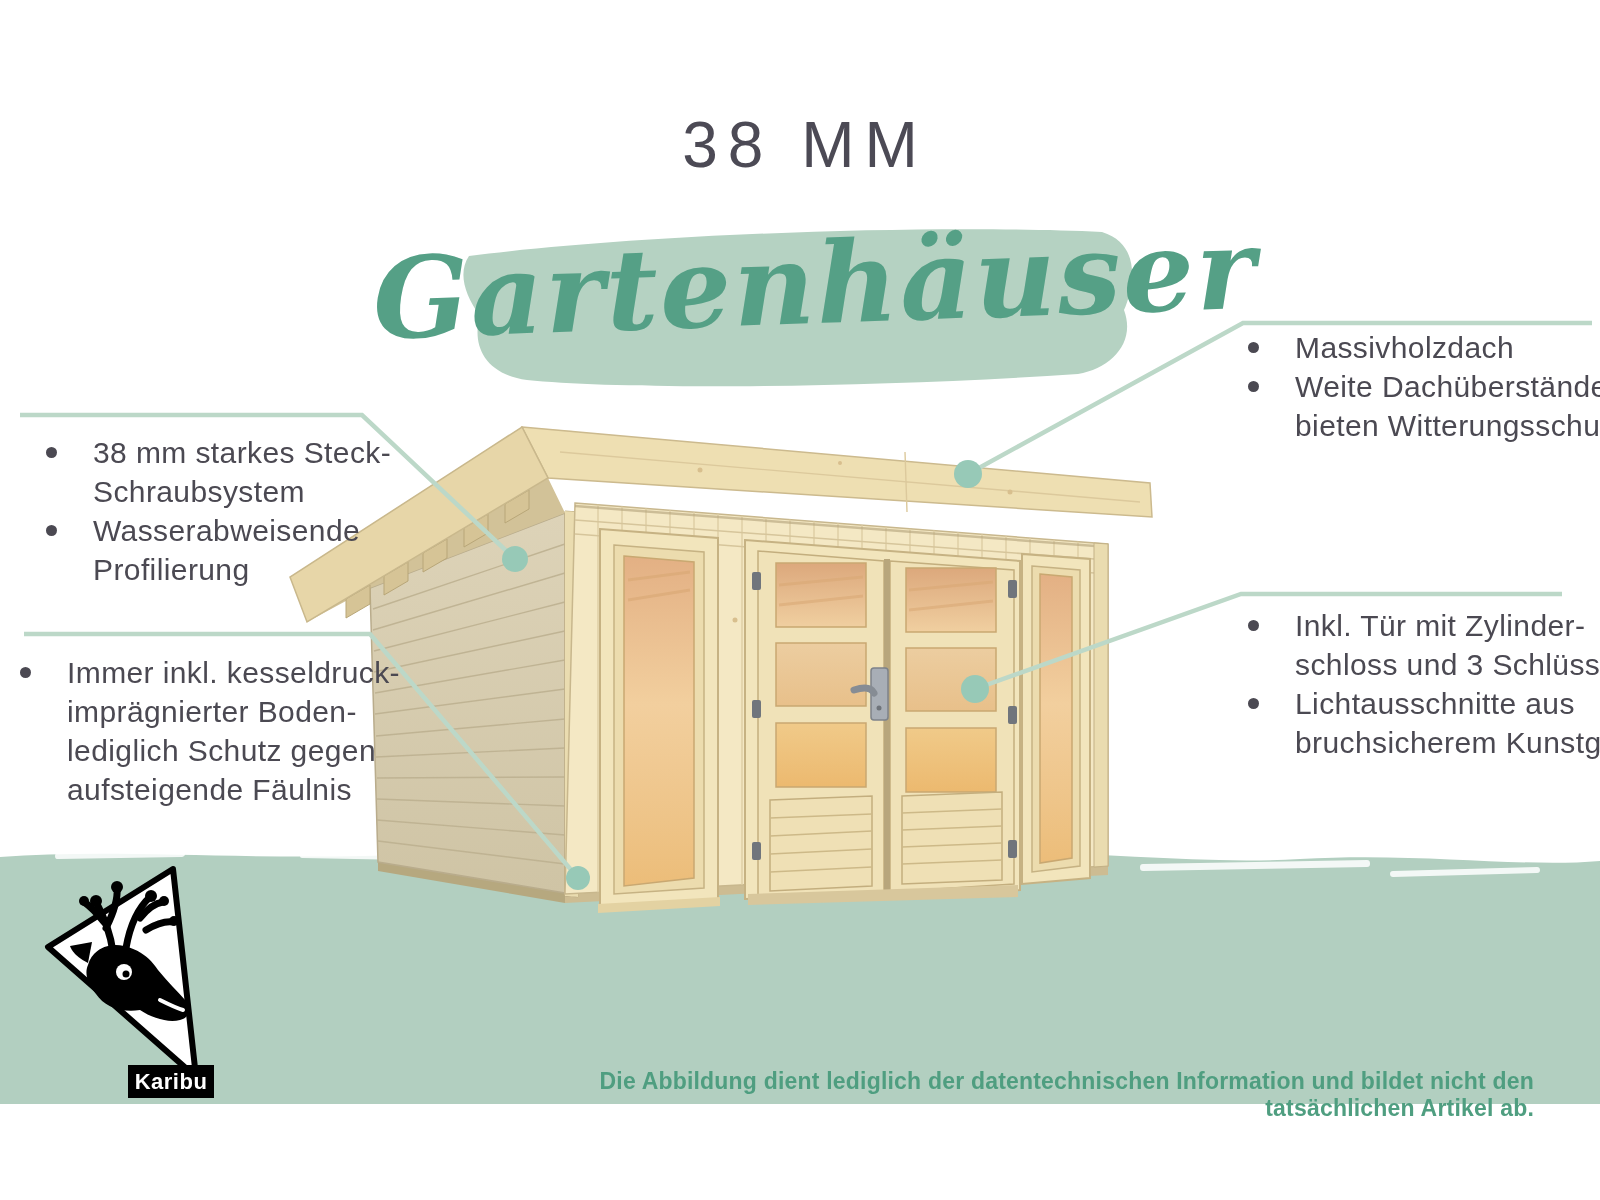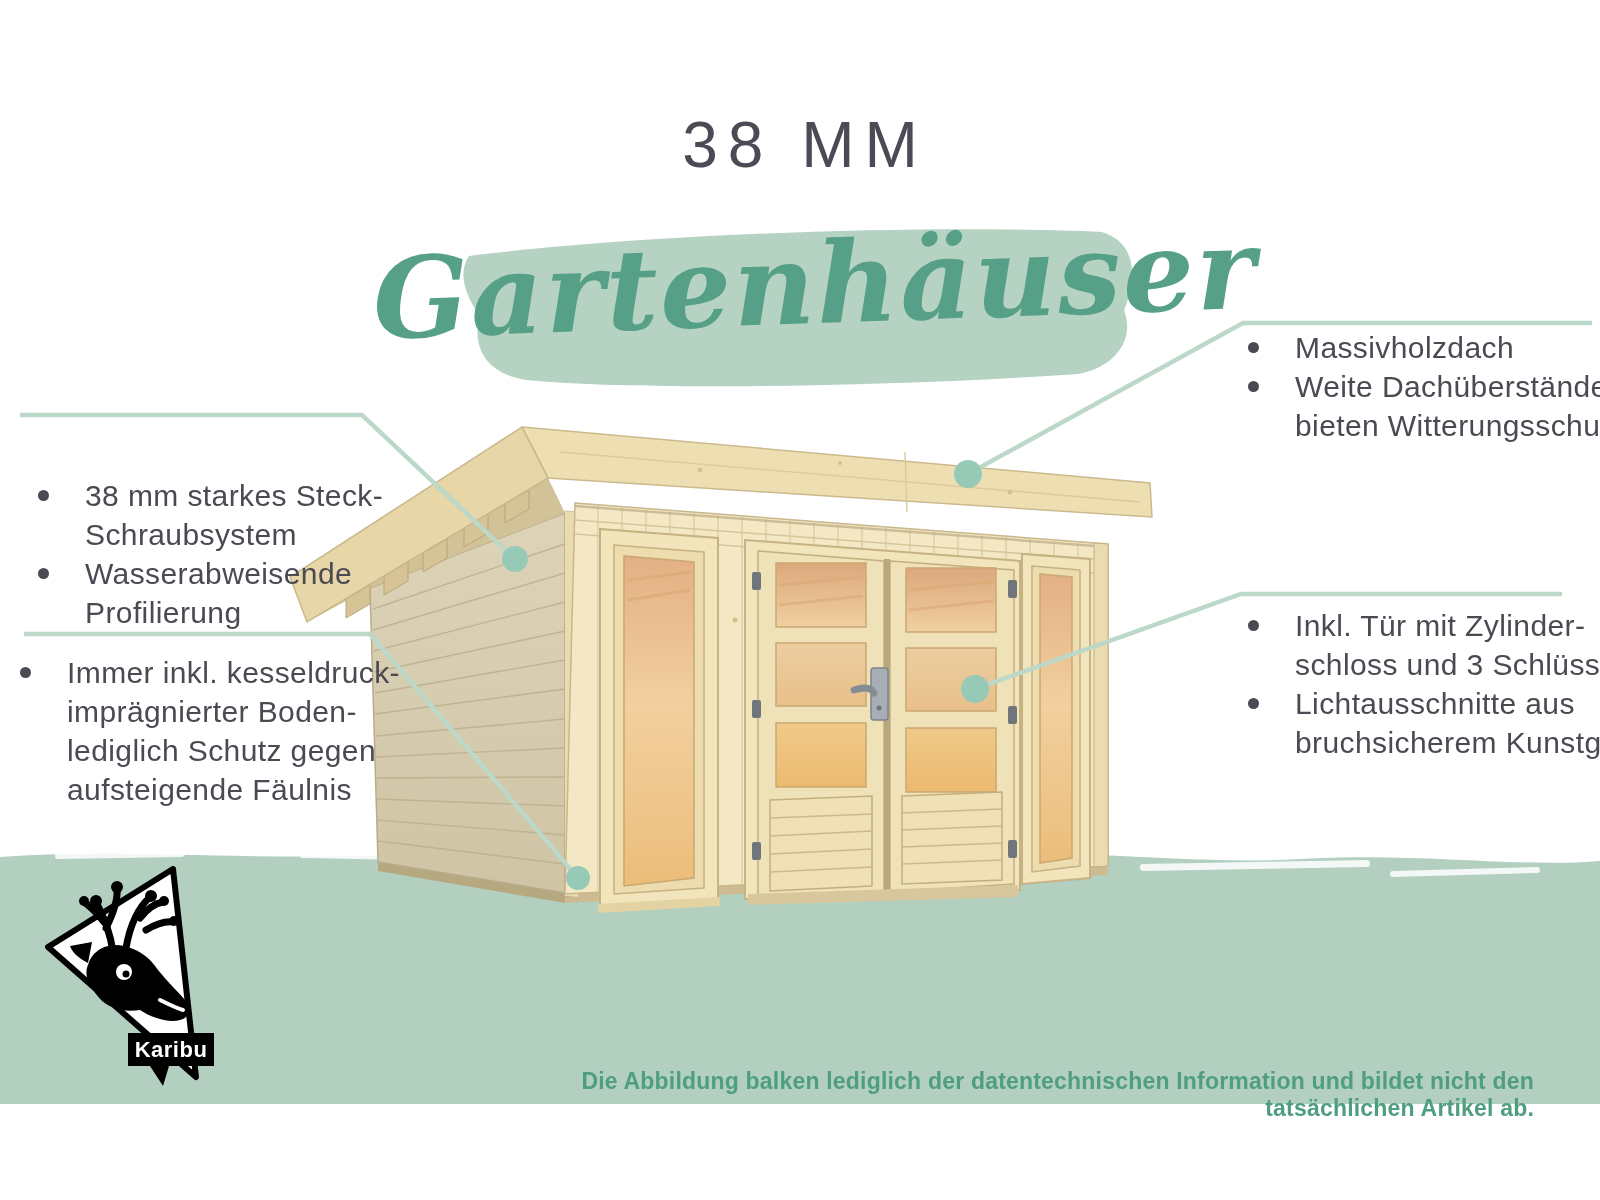--- a/index.html
+++ b/index.html
@@ -11,21 +11,21 @@
   .script-title{position:absolute;left:0;top:218px;width:1630px;text-align:center;
       font-family:"DejaVu Serif", serif;font-style:italic;font-weight:bold;
       font-size:112px;color:#55a086;transform:rotate(-2deg);letter-spacing:2px;}
   .callout{position:absolute;color:#4b4952;font-size:30px;font-weight:400;
       letter-spacing:0.4px;line-height:39px;}
   .crow{display:flex;align-items:center;height:39px;white-space:nowrap;}
   .bcell{width:55px;flex:0 0 55px;display:flex;align-items:center;}
   .bullet{width:11px;height:11px;border-radius:50%;background:#4b4952;margin-left:8px;}
   .disclaimer{position:absolute;right:66px;top:1068px;width:1000px;text-align:right;
       font-size:23px;font-weight:700;color:#4f9e80;letter-spacing:0.2px;}
-  .karibu-label{position:absolute;left:128px;top:1033px;width:86px;height:33px;
+  .karibu-label{position:absolute;left:128px;top:1065px;width:86px;height:33px;
       background:#000;color:#fff;font-weight:700;font-size:22px;text-align:center;
       line-height:33px;letter-spacing:0.5px;}
 </style>
 </head>
 <body>
 
 <div class="canvas">
 
 <svg width="1600" height="1200" viewBox="0 0 1600 1200">
   <defs>
@@ -224,21 +224,21 @@
           <circle cx="126" cy="974" r="3.5" fill="#000"></circle>
       <path d="M160,1000 C168,1004 176,1008 183,1010" stroke="#fff" stroke-width="4" fill="none" stroke-linecap="round"></path>
     </g>
     <path d="M150,1066 L163,1086 L169,1066 Z" fill="#000"></path>
   </g>
 </svg>
 
   <div class="size-label">38 MM</div>
   <div class="script-title">Gartenhäuser</div>
 
-  <div class="callout" style="left:30px;top:433px;margin-top:43px;">
+  <div class="callout" style="left:38px;top:433px;">
     <div class="crow">
         <span class="bcell">
           <span class="bullet"></span>
         </span>
         <span>38 mm starkes Steck-</span>
       </div>
     <div class="crow">
         <span class="bcell"></span>
         <span>Schraubsystem</span>
       </div>
@@ -310,17 +310,17 @@
           <span class="bullet"></span>
         </span>
         <span>Lichtausschnitte aus</span>
       </div>
     <div class="crow">
         <span class="bcell"></span>
         <span>bruchsicherem Kunstglas</span>
       </div>
   </div>
 
-  <div class="disclaimer">Die Abbildung balken lediglich der datentechnischen Information und bildet nicht den tatsächlichen Artikel ab.</div>
+  <div class="disclaimer">Die Abbildung dient lediglich der datentechnischen Information und bildet nicht den tatsächlichen Artikel ab.</div>
 
   <div class="karibu-label">Karibu</div>
 
 </div>
 
 </body></html>

